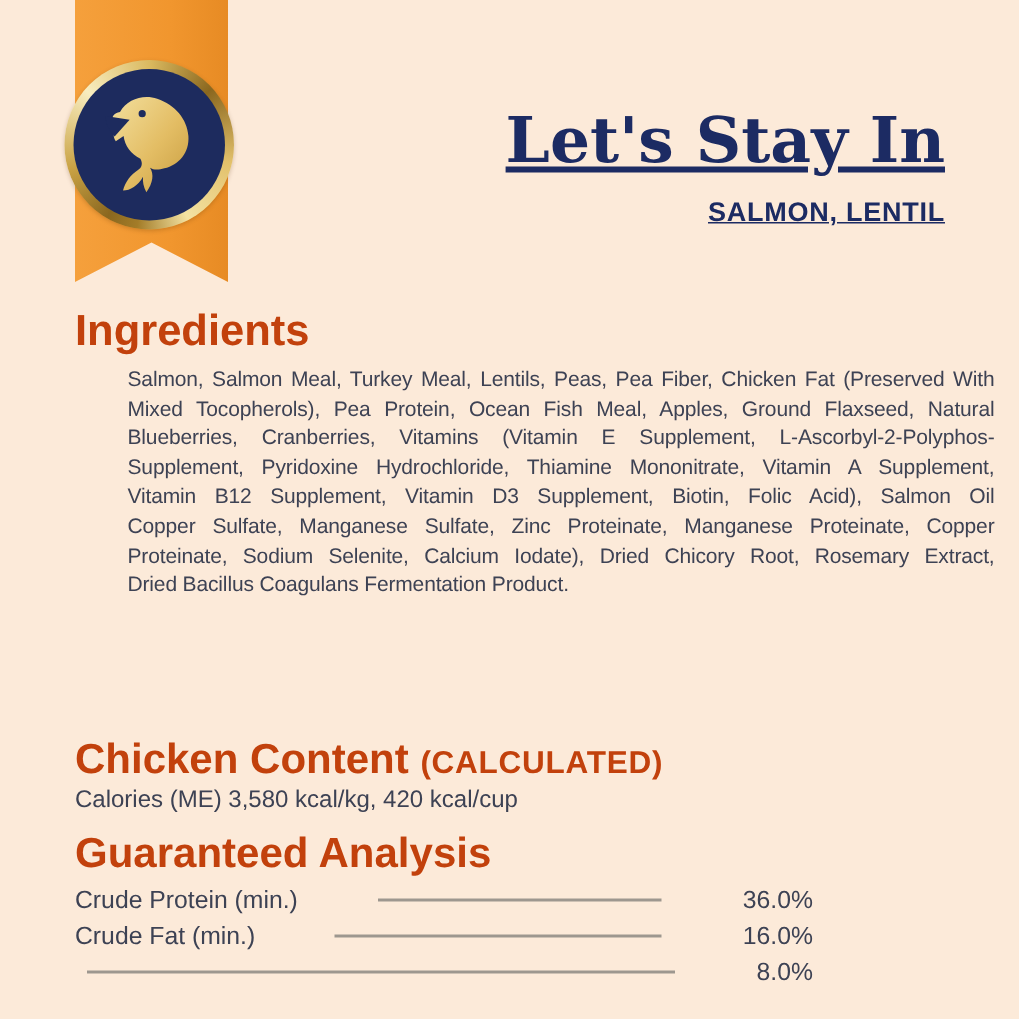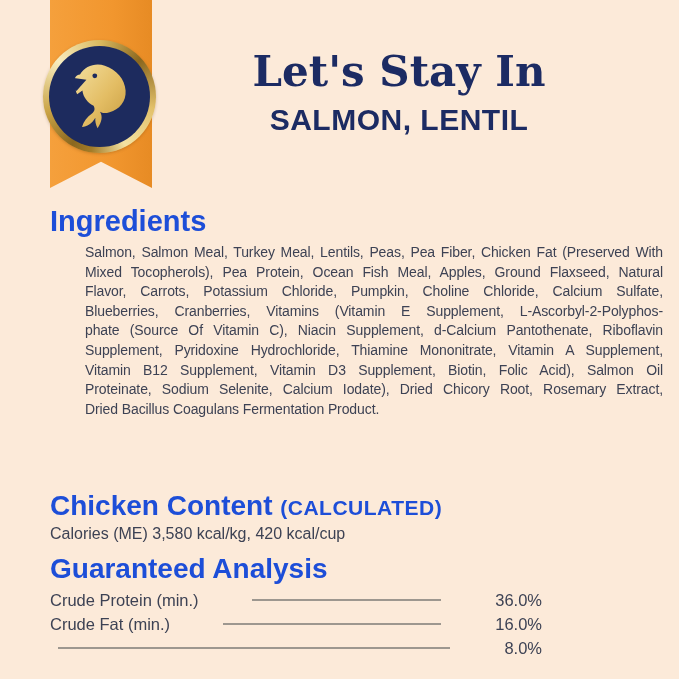--- a/index.html
+++ b/index.html
@@ -27,29 +27,29 @@
     box-shadow:0 1px 3px rgba(90,50,0,.25);
   }
   .badge-inner {
     position:absolute; left:6px; top:6px; width:101px; height:101px;
     border-radius:50%; background:#1d2b5e;
     display:flex; align-items:center; justify-content:center;
   }
   .fish-svg { width:80px; height:84px; }
 
   
-  .header { position:absolute; left:168px; top:48px; width:462px; text-align:center; color:#1c2b63; }
+  .header { position:absolute; left:168px; top:70px; width:462px; text-align:right; color:#1c2b63;text-decoration:underline; }
   .title {
     font-family:"DejaVu Serif", serif; font-weight:bold;
     font-size:42px; line-height:48px; letter-spacing:0;
   }
-  .subtitle { margin-top:9px; font-weight:bold; font-size:30px; line-height:29px; letter-spacing:.5px; }
+  .subtitle { margin-top:9px; font-weight:bold; font-size:18px; line-height:29px; letter-spacing:.5px; }
 
   
-  .sec-heading { position:absolute; left:50px; color:#1d4ed8; font-weight:bold; font-size:28px; line-height:34px; }
+  .sec-heading { position:absolute; left:50px; color:#c2410c; font-weight:bold; font-size:28px; line-height:34px; }
   #ingredients-heading { top:204px; font-size:29px; }
   #calorie-heading { top:489px; }
   #ga-heading { top:552px; }
   .heading-suffix { font-size:21px; font-weight:bold; letter-spacing:.5px; }
 
   
   .ing-text { position:absolute; left:66px; top:243px; width:578px; font-size:14px;margin-left:19px; }
   .ing-text .line { line-height:19.6px; text-align:justify; text-align-last:justify; letter-spacing:-.1px; }
   .ing-text .line.last { text-align-last:left; }
 
@@ -102,25 +102,24 @@
   <div class="title">Let's Stay In</div>
   <div class="subtitle">
     <div>SALMON, LENTIL</div>
   </div>
 </div>
 
 <div class="sec-heading" id="ingredients-heading">Ingredients</div>
 <div class="ing-text">
   <div class="line">Salmon, Salmon Meal, Turkey Meal, Lentils, Peas, Pea Fiber, Chicken Fat (Preserved With</div>
   <div class="line">Mixed Tocopherols), Pea Protein, Ocean Fish Meal, Apples, Ground Flaxseed, Natural</div>
-  <div class="line">Flavor, Carrots, Potassium Chloride, Pumpkin, Choline Chloride, Calcium Sulfate,</div>
   <div class="line">Blueberries, Cranberries, Vitamins (Vitamin E Supplement, L-Ascorbyl-2-Polyphos-</div>
-  <div class="line">phate (Source Of Vitamin C), Niacin Supplement, d-Calcium Pantothenate, Riboflavin</div>
   <div class="line">Supplement, Pyridoxine Hydrochloride, Thiamine Mononitrate, Vitamin A Supplement,</div>
   <div class="line">Vitamin B12 Supplement, Vitamin D3 Supplement, Biotin, Folic Acid), Salmon Oil</div>
+  <div class="line">Copper Sulfate, Manganese Sulfate, Zinc Proteinate, Manganese Proteinate, Copper</div>
   <div class="line">Proteinate, Sodium Selenite, Calcium Iodate), Dried Chicory Root, Rosemary Extract,</div>
   <div class="line last">Dried Bacillus Coagulans Fermentation Product.</div>
 </div>
 
 <div class="sec-heading" id="calorie-heading">
   <span>Chicken Content</span>
   <span class="heading-suffix">(CALCULATED)</span>
 </div>
 <div class="cal-text">Calories (ME) 3,580 kcal/kg, 420 kcal/cup</div>
 

